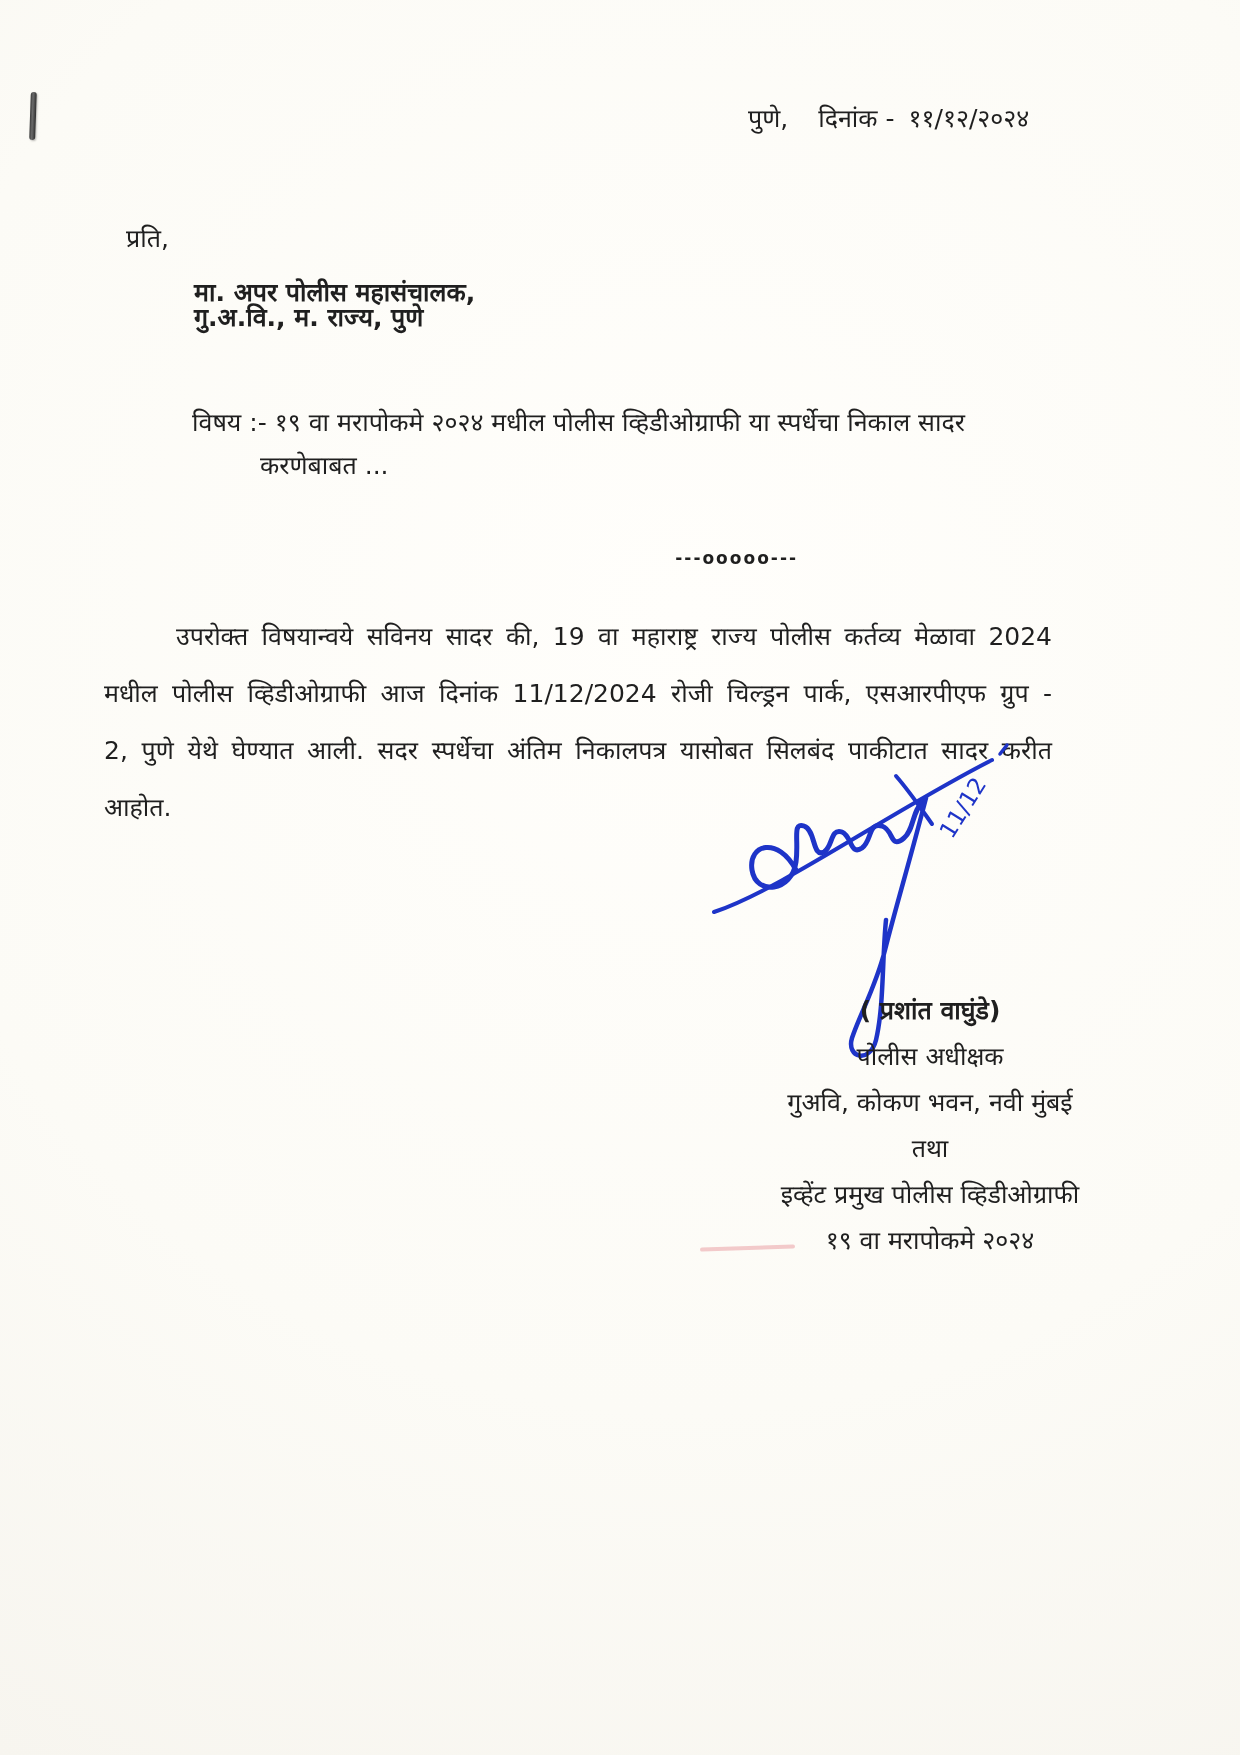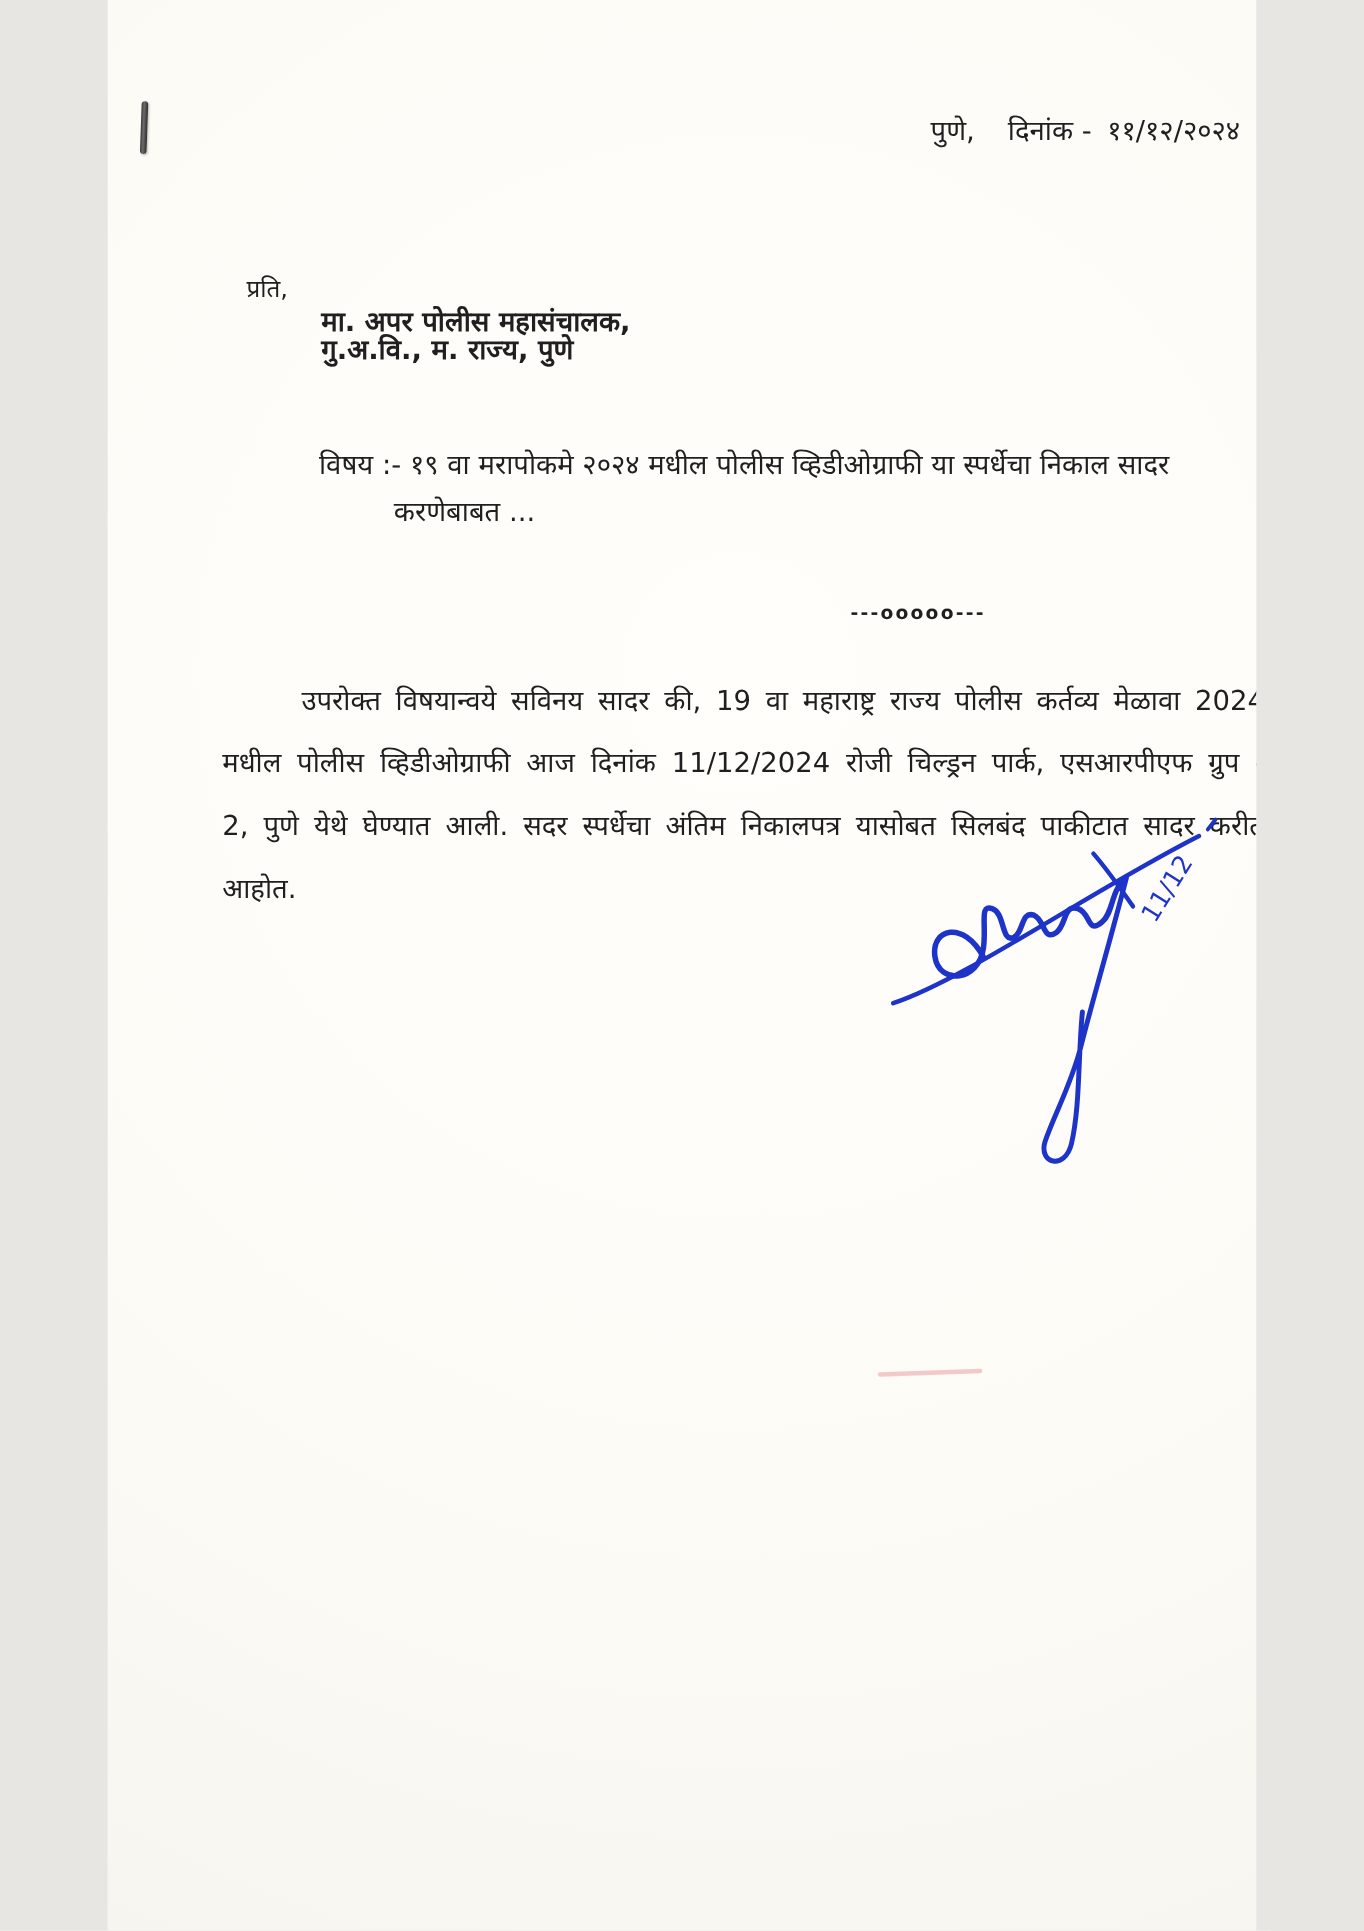--- a/index.html
+++ b/index.html
@@ -1,18 +1,18 @@
 <!DOCTYPE html>
 <html><head>
 <meta charset="utf-8">
 <style>
   html,body { margin:0; padding:0; background:#e8e6e2; }
   .page {
     position:relative;
-    width:1044px; height:1755px;
+    width:1240px; height:1755px;
     margin:0 auto;
     background:#fcfbf7;
     background-image: radial-gradient(circle at 55% 35%, #fffefb 0%, #fcfbf6 60%, #f7f5ef 100%);
     font-family:"DejaVu Sans", sans-serif;
     color:#1f1f1f;
     overflow:hidden;
     text-decoration:underline;
   }
   .staple {
     position:absolute; left:30px; top:92px;
@@ -21,21 +21,21 @@
     border-radius:3px;
     transform:rotate(2deg);
     box-shadow:1px 1px 2px rgba(0,0,0,0.25);
   }
   .dateline {
     position:absolute; top:100px; left:748px;
     font-size:25px; white-space:nowrap;
   }
   .dateline .place { margin-right:30px; }
   .dateline .dlabel { margin-right:14px; }
-  .recipient-salutation { position:absolute; top:246px; left:126px; font-size:22px; }
+  .recipient-salutation { position:absolute; top:220px; left:126px; font-size:25px; }
   .recipient-line1 { position:absolute; top:274px; left:194px; font-size:25px; font-weight:bold;text-align:center; }
   .recipient-line2 { position:absolute; top:299px; left:194px; font-size:25px; font-weight:bold; }
   .subject-line1 { position:absolute; top:404px; left:192px; font-size:25px; white-space:nowrap; }
   .subject-line1 .slabel { margin-right:8px; }
   .subject-line2 { position:absolute; top:447px; left:260px; font-size:25px; }
   .separator {
     position:absolute; top:548px; left:498px; width:300px;
     text-align:right; font-size:17px; font-weight:bold; letter-spacing:2px;
   }
   .body-para {
@@ -85,16 +85,24 @@
     <g stroke="#1e34c8" fill="none" stroke-linecap="round" stroke-linejoin="round">
       <path d="M14,172 C80,150 190,72 292,20" stroke-width="4"></path>
       <path d="M96,130 C78,96 48,104 52,130 C56,156 92,152 96,122 C99,100 92,82 104,86 C116,90 112,118 124,112 C133,107 130,88 142,92 C152,96 150,116 162,108 C172,101 168,82 182,86 C194,90 190,110 204,98 C214,90 212,70 224,60" stroke-width="5"></path>
       <path d="M226,58 C210,120 195,170 185,210 C176,246 160,274 152,298 C146,318 170,324 176,300 C184,266 182,220 186,180" stroke-width="4.5"></path>
       <path d="M196,36 C210,52 222,70 232,84" stroke-width="4"></path>
       <path d="M300,14 L307,5" stroke-width="3.5"></path>
     </g>
     <text x="252" y="100" transform="rotate(-58 252 100)" fill="#1e34c8" font-size="23" font-family="DejaVu Sans, sans-serif">11/12</text>
   </svg>
 
+  <div class="sign-block">
+    <div class="sign-name">( प्रशांत वाघुंडे)</div>
+    <div>पोलीस अधीक्षक</div>
+    <div>गुअवि, कोकण भवन, नवी मुंबई</div>
+    <div>तथा</div>
+    <div>इव्हेंट प्रमुख पोलीस व्हिडीओग्राफी</div>
+    <div>१९ वा मरापोकमे २०२४</div>
+  </div>
 
   <div class="pink-smudge"></div>
 
 </div>
 
 </body></html>

